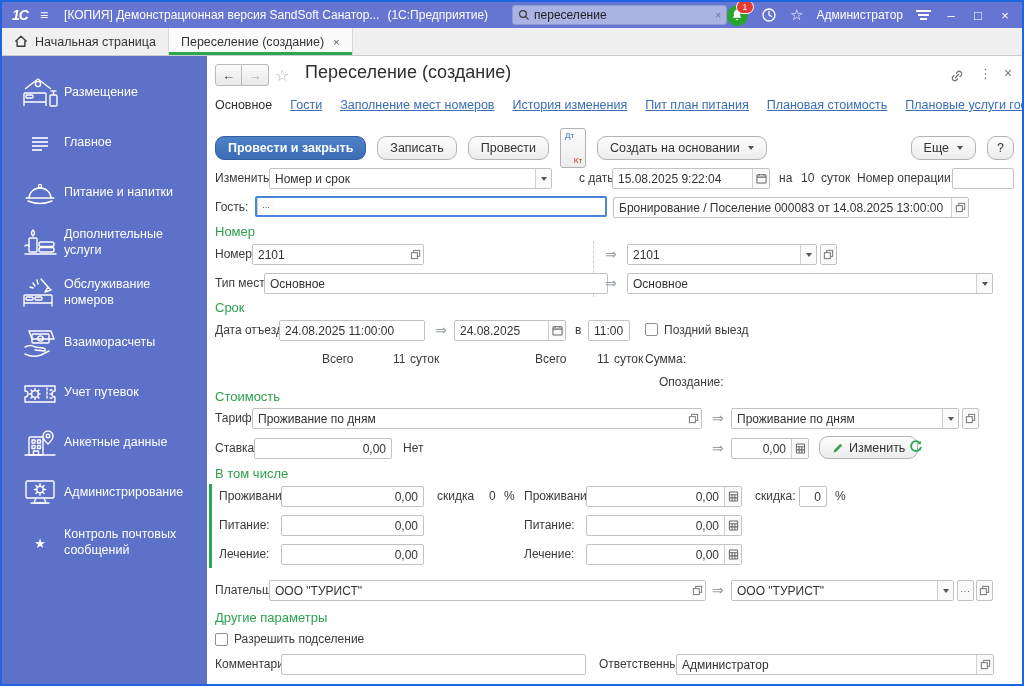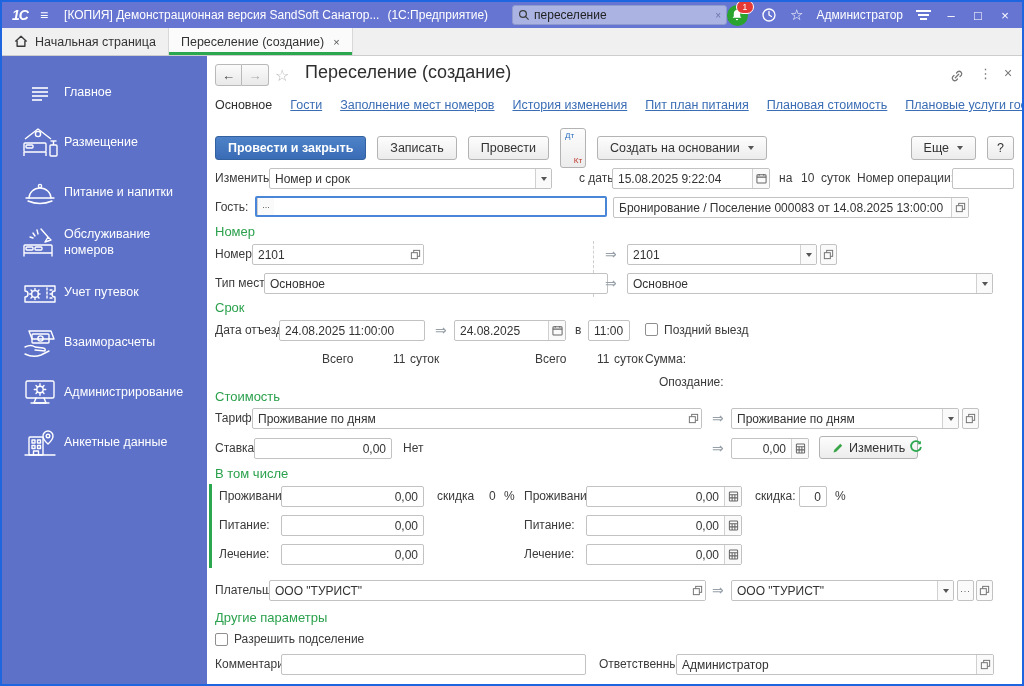--- a/index.html
+++ b/index.html
@@ -57,21 +57,21 @@
   .sqbtn.dots{font-size:9px;color:#555;letter-spacing:1px;}
   .sqbtn.dots::before{content:"...";position:relative;top:-2px;}
   .arr{position:absolute;color:#97a0a8;font-size:14px;line-height:21px;}
   .arr::before{content:"\21D2";}
   .dashsep{position:absolute;width:0;border-left:1px dashed #cfcfcf;}
   .selected{background:#3f7ad2;color:#fff;padding:0 1px;}
   .focusfld{border:2px solid #4a86d8;}
   .cb{position:absolute;box-sizing:border-box;width:13px;height:13px;border:1px solid #8f8f8f;border-radius:2px;background:#fff;}
   .greenbar{position:absolute;width:3px;background:#2ba84f;}
   
-  .btn{box-sizing:border-box;height:24px;padding:0 12px;border:1px solid #b3b3b3;border-radius:3px;background:linear-gradient(#fdfdfd,#ececec);font-size:12.5px;display:inline-flex;align-items:center;gap:5px;color:#333;white-space:nowrap;}
+  .btn{box-sizing:border-box;height:24px;padding:0 12px;border:1px solid #b3b3b3;border-radius:9px;background:linear-gradient(#fdfdfd,#ececec);font-size:12.5px;display:inline-flex;align-items:center;gap:5px;color:#333;white-space:nowrap;}
   .btn.primary{background:linear-gradient(#4d82c8,#3a6cb5);border-color:#33619f;color:#fff;font-weight:bold;}
   .btn .bdrop{width:0;height:0;border-left:3.5px solid transparent;border-right:3.5px solid transparent;border-top:4.5px solid #555;margin-left:3px;}
   .toolbar{position:absolute;left:8px;right:8px;top:72px;display:flex;align-items:center;gap:11px;}
   .dtkt{box-sizing:border-box;width:26px;height:40px;border:1px solid #b3b3b3;border-radius:3px;background:linear-gradient(#fdfdfd,#ececec);position:relative;font-size:8px;font-weight:normal;}
   .dtkt .dt{position:absolute;left:4px;top:2px;color:#2c6fbd;}
   .dtkt .kt{position:absolute;right:3px;bottom:2px;color:#c0392b;}
   .spacer{margin-left:auto;}
   
   .navbtns{position:absolute;left:8px;top:8px;display:flex;}
   .navbtn{box-sizing:border-box;width:27px;height:22px;border:1px solid #b9b9b9;background:linear-gradient(#fbfbfb,#e9e9e9);display:flex;align-items:center;justify-content:center;font-size:13px;}
@@ -149,136 +149,155 @@
       <span class="tclose"></span>
     </div>
   </div>
 
   <div class="cols">
 
     <div class="sidebar">
 
       <div class="side-item">
         <span class="side-ico">
-          <svg width="26" height="26" viewBox="0 0 26 26">
-              <g stroke="#fff" stroke-width="1.6">
-                <line x1="5" y1="8" x2="21" y2="8"></line>
-                <line x1="5" y1="12" x2="21" y2="12"></line>
-                <line x1="5" y1="16" x2="21" y2="16"></line>
-                <line x1="5" y1="20" x2="15" y2="20"></line>
-              </g>
-            </svg>
-        </span>
-        <span class="side-lbl">Главное</span>
-      </div>
-
-      <div class="side-item">
-        <span class="side-ico">
           <svg width="42" height="40" viewBox="0 0 42 40" fill="none" stroke="#fff" stroke-width="1.4" stroke-linejoin="round">
               <path d="M6 16 L19 6 L32 16"></path>
               <circle cx="19" cy="11" r="2.6"></circle>
               <rect x="5" y="20" width="22" height="9" rx="1"></rect>
               <rect x="7" y="22" width="7" height="3" rx="1"></rect>
               <line x1="5" y1="29" x2="5" y2="33"></line>
               <line x1="27" y1="29" x2="27" y2="33"></line>
               <rect x="31" y="22" width="7" height="11" rx="1"></rect>
               <line x1="34.5" y1="18" x2="34.5" y2="22"></line>
               <path d="M31.5 18 h6"></path>
             </svg>
         </span>
         <span class="side-lbl">Размещение</span>
       </div>
 
       <div class="side-item">
         <span class="side-ico">
+          <svg width="26" height="26" viewBox="0 0 26 26">
+              <g stroke="#fff" stroke-width="1.6">
+                <line x1="5" y1="8" x2="21" y2="8"></line>
+                <line x1="5" y1="12" x2="21" y2="12"></line>
+                <line x1="5" y1="16" x2="21" y2="16"></line>
+                <line x1="5" y1="20" x2="15" y2="20"></line>
+              </g>
+            </svg>
+        </span>
+        <span class="side-lbl">Главное</span>
+      </div>
+
+      <div class="side-item">
+        <span class="side-ico">
           <svg width="42" height="40" viewBox="0 0 42 40" fill="none" stroke="#fff" stroke-width="1.4" stroke-linecap="round">
               <path d="M10 25 a11 10 0 0 1 22 0"></path>
               <circle cx="21" cy="13" r="1.6"></circle>
               <path d="M7 25 h28"></path>
               <path d="M9 28 q12 5 24 0"></path>
             </svg>
         </span>
         <span class="side-lbl">Питание и напитки</span>
       </div>
 
+      <div class="side-item">
+        <span class="side-ico">
+          <svg width="42" height="40" viewBox="0 0 42 40" fill="none" stroke="#fff" stroke-width="1.4" stroke-linejoin="round" stroke-linecap="round">
+              <path d="M14 7 q3 3 0 6 q-3 -3 0 -6 Z"></path>
+              <rect x="10" y="15" width="8" height="14" rx="1"></rect>
+              <path d="M6 23 q2 -2 4 0"></path>
+              <rect x="20" y="19" width="15" height="4.5" rx="2"></rect>
+              <rect x="20" y="24.5" width="15" height="4.5" rx="2"></rect>
+              <line x1="6" y1="31" x2="37" y2="31"></line>
+            </svg>
+        </span>
+        <span class="side-lbl">Дополнительные услуги</span>
+      </div>
 
 
       <div class="side-item">
         <span class="side-ico">
           <svg width="42" height="40" viewBox="0 0 42 40" fill="none" stroke="#fff" stroke-width="1.4" stroke-linejoin="round" stroke-linecap="round">
               <path d="M22 6 l7 8 M29 14 l3 3 l-6 2 Z"></path>
               <path d="M14 10 l2 3 M18 7 l1 4 M11 14 l3 1"></path>
               <rect x="5" y="22" width="28" height="8" rx="1"></rect>
               <rect x="7" y="24" width="7" height="3" rx="1"></rect>
               <rect x="16" y="24" width="7" height="3" rx="1"></rect>
               <line x1="5" y1="30" x2="5" y2="33"></line>
               <line x1="33" y1="30" x2="33" y2="33"></line>
             </svg>
         </span>
         <span class="side-lbl">Обслуживание номеров</span>
       </div>
 
       <div class="side-item">
         <span class="side-ico">
           <svg width="42" height="40" viewBox="0 0 42 40" fill="none" stroke="#fff" stroke-width="1.4" stroke-linejoin="round" stroke-linecap="round">
+              <path d="M10 8 h22 l3 8 h-22 Z"></path>
+              <rect x="13" y="11" width="17" height="9" rx="1"></rect>
+              <circle cx="21.5" cy="15.5" r="2.6"></circle>
+              <path d="M6 24 q6 -3 10 0 l8 1 q3 0.5 2 3 l-10 -1"></path>
+              <path d="M6 31 q8 4 16 1 l8 -4"></path>
+            </svg>
+        </span>
+        <span class="side-lbl">Взаиморасчеты</span>
+      </div>
+
+      <div class="side-item">
+        <span class="side-ico">
+          <svg width="42" height="40" viewBox="0 0 42 40" fill="none" stroke="#fff" stroke-width="1.4" stroke-linejoin="round" stroke-linecap="round">
               <path d="M6 13 h30 v5 a3 3 0 0 0 0 6 v5 H6 v-5 a3 3 0 0 0 0 -6 Z"></path>
               <circle cx="16" cy="21" r="3.4"></circle>
               <path d="M16 15.5 v2 M16 24.5 v2 M10.5 21 h2 M19 21 h2 M12 17 l1.4 1.4 M18.6 23.6 l1.4 1.4 M20 17 l-1.4 1.4 M13.4 23.6 L12 25"></path>
               <line x1="28" y1="15" x2="28" y2="27" stroke-dasharray="2 2"></line>
               <line x1="31" y1="17" x2="33" y2="17"></line>
               <line x1="31" y1="21" x2="33" y2="21"></line>
               <line x1="31" y1="25" x2="33" y2="25"></line>
             </svg>
         </span>
         <span class="side-lbl">Учет путевок</span>
-      </div>
-
-      <div class="side-item">
-        <span class="side-ico">
-          <svg width="42" height="40" viewBox="0 0 42 40" fill="none" stroke="#fff" stroke-width="1.4" stroke-linejoin="round" stroke-linecap="round">
-              <path d="M10 8 h22 l3 8 h-22 Z"></path>
-              <rect x="13" y="11" width="17" height="9" rx="1"></rect>
-              <circle cx="21.5" cy="15.5" r="2.6"></circle>
-              <path d="M6 24 q6 -3 10 0 l8 1 q3 0.5 2 3 l-10 -1"></path>
-              <path d="M6 31 q8 4 16 1 l8 -4"></path>
-            </svg>
-        </span>
-        <span class="side-lbl">Взаиморасчеты</span>
-      </div>
-
-      <div class="side-item">
-        <span class="side-ico">
-          <svg width="42" height="40" viewBox="0 0 42 40" fill="none" stroke="#fff" stroke-width="1.4" stroke-linejoin="round" stroke-linecap="round">
-              <rect x="7" y="8" width="28" height="17" rx="1.5"></rect>
-              <circle cx="21" cy="16.5" r="3.2"></circle>
-              <path d="M21 10.8 v2 M21 20.2 v2 M15.3 16.5 h2 M24.7 16.5 h2 M17 12.5 l1.4 1.4 M23.6 19.1 l1.4 1.4 M25 12.5 l-1.4 1.4 M18.4 19.1 L17 20.5"></path>
-              <path d="M17 25 l-2 5 h12 l-2 -5"></path>
-              <path d="M12 30 h18"></path>
-            </svg>
-        </span>
-        <span class="side-lbl">Администрирование</span>
       </div>
 
       <div class="side-item">
         <span class="side-ico">
           <svg width="42" height="40" viewBox="0 0 42 40" fill="none" stroke="#fff" stroke-width="1.4" stroke-linejoin="round" stroke-linecap="round">
               <rect x="10" y="14" width="14" height="18" rx="1"></rect>
               <rect x="13" y="17" width="3" height="3"></rect>
               <rect x="18.5" y="17" width="3" height="3"></rect>
               <rect x="13" y="22.5" width="3" height="3"></rect>
               <rect x="18.5" y="22.5" width="3" height="3"></rect>
               <path d="M14.5 32 v-4 h5 v4"></path>
               <path d="M29 8 a5 5 0 0 1 5 5 c0 3.5 -5 8 -5 8 s-5 -4.5 -5 -8 a5 5 0 0 1 5 -5 Z"></path>
               <circle cx="29" cy="13" r="1.8"></circle>
               <path d="M6 32 h30"></path>
             </svg>
         </span>
         <span class="side-lbl">Анкетные данные</span>
       </div>
 
+      <div class="side-item">
+        <span class="side-ico">
+          <svg width="42" height="40" viewBox="0 0 42 40" fill="none" stroke="#fff" stroke-width="1.4" stroke-linejoin="round" stroke-linecap="round">
+              <rect x="7" y="8" width="28" height="17" rx="1.5"></rect>
+              <circle cx="21" cy="16.5" r="3.2"></circle>
+              <path d="M21 10.8 v2 M21 20.2 v2 M15.3 16.5 h2 M24.7 16.5 h2 M17 12.5 l1.4 1.4 M23.6 19.1 l1.4 1.4 M25 12.5 l-1.4 1.4 M18.4 19.1 L17 20.5"></path>
+              <path d="M17 25 l-2 5 h12 l-2 -5"></path>
+              <path d="M12 30 h18"></path>
+            </svg>
+        </span>
+        <span class="side-lbl">Администрирование</span>
+      </div>
+
+      <div class="side-item">
+        <span class="side-ico">
+            <span class="side-star"></span>
+          </span>
+        <span class="side-lbl" style="max-width:130px;">Контроль почтовых сообщений</span>
+      </div>
 
     </div>
 
     <div class="main">
 
       <div class="navbtns">
         <span class="navbtn back"></span>
         <span class="navbtn fwd"></span>
       </div>
       <span class="fstar"></span>

